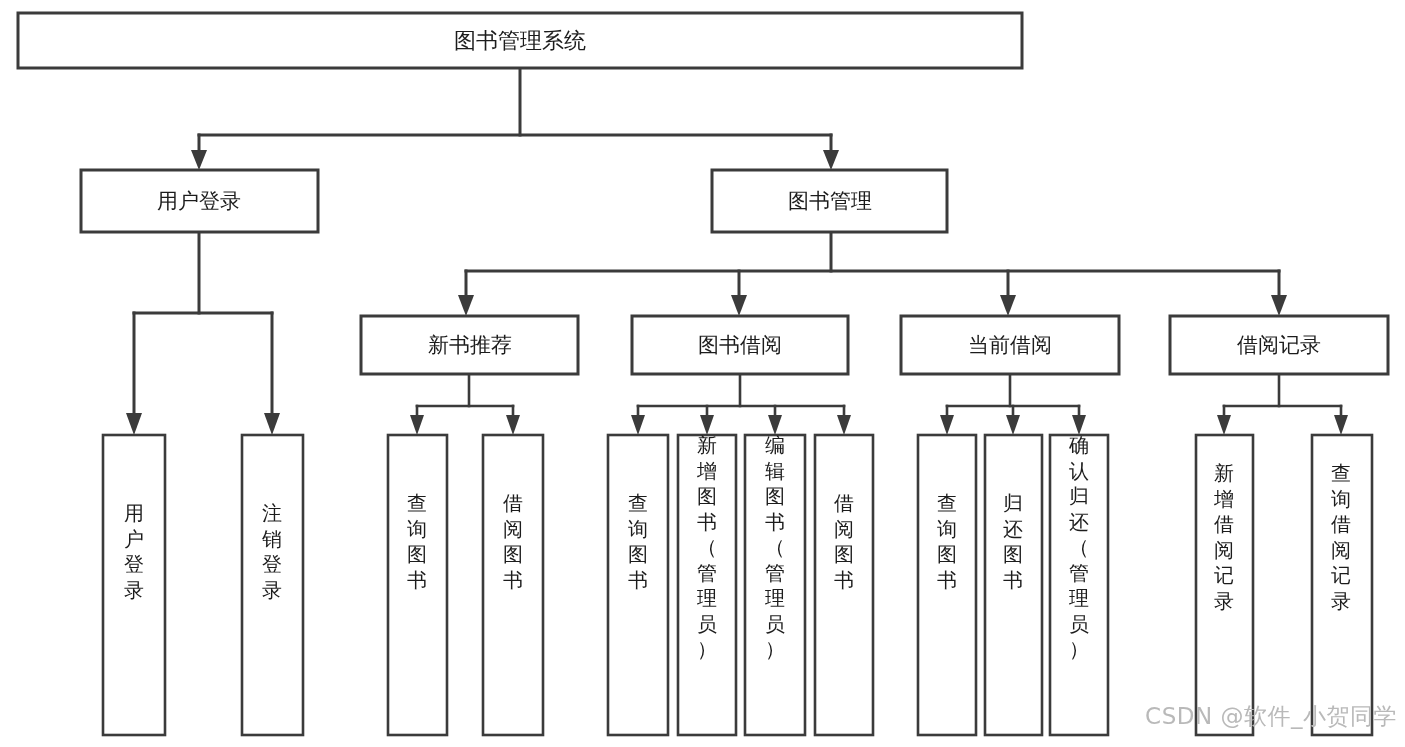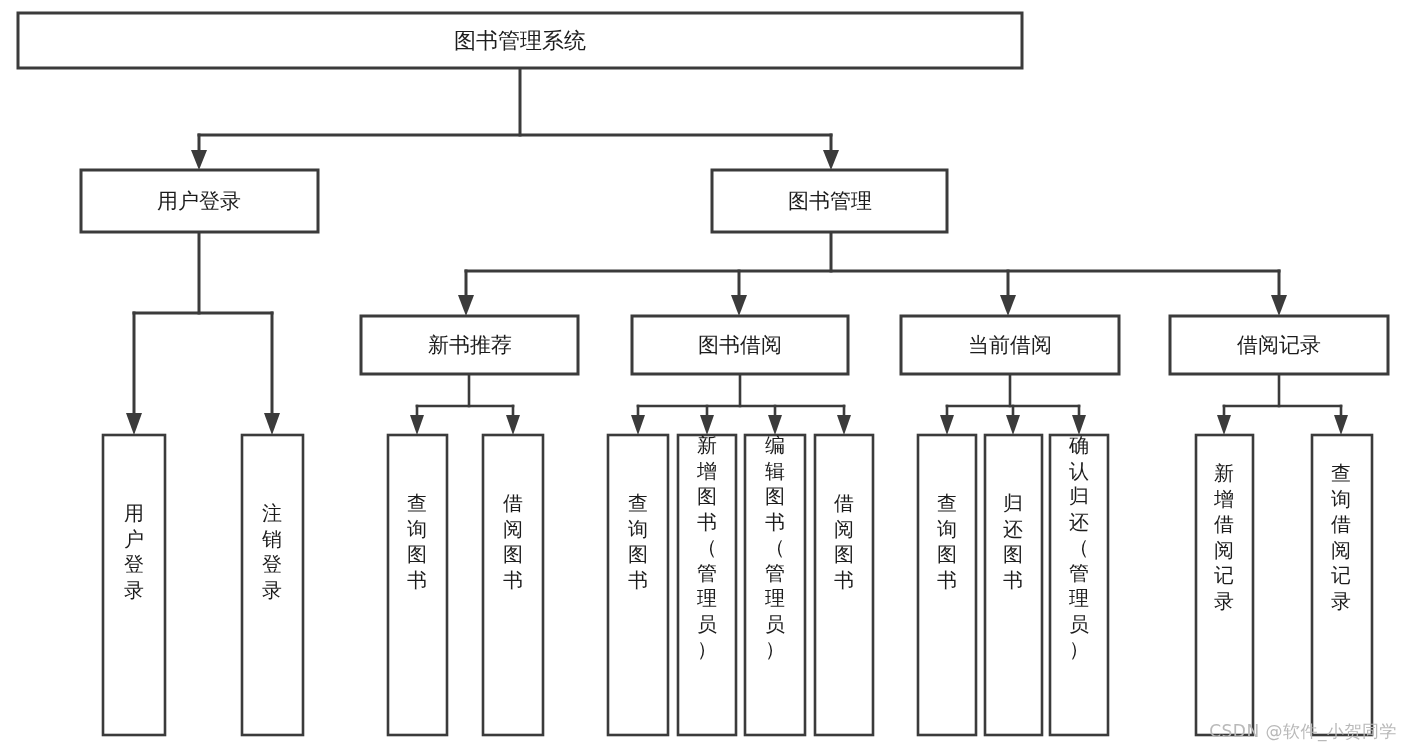--- a/index.html
+++ b/index.html
@@ -67,23 +67,23 @@
   }
   .vert-label {
     fill: #1c1c1c;
     font-family: "DejaVu Sans", "Liberation Sans", sans-serif;
     font-size: 20px;
     text-anchor: middle;
   }
   .watermark {
     position: absolute;
     right: 8px;
-    bottom: 4px;
+    bottom: 15px;
     color: #b9b9b9;
-    font-size: 17px;
+    font-size: 23px;
     font-family: "DejaVu Sans", "Liberation Sans", sans-serif;
     letter-spacing: 0.5px;
     white-space: nowrap;
     user-select: none;
   }
 </style>
 </head>
 <body>
 
 <div id="diagram-root">

